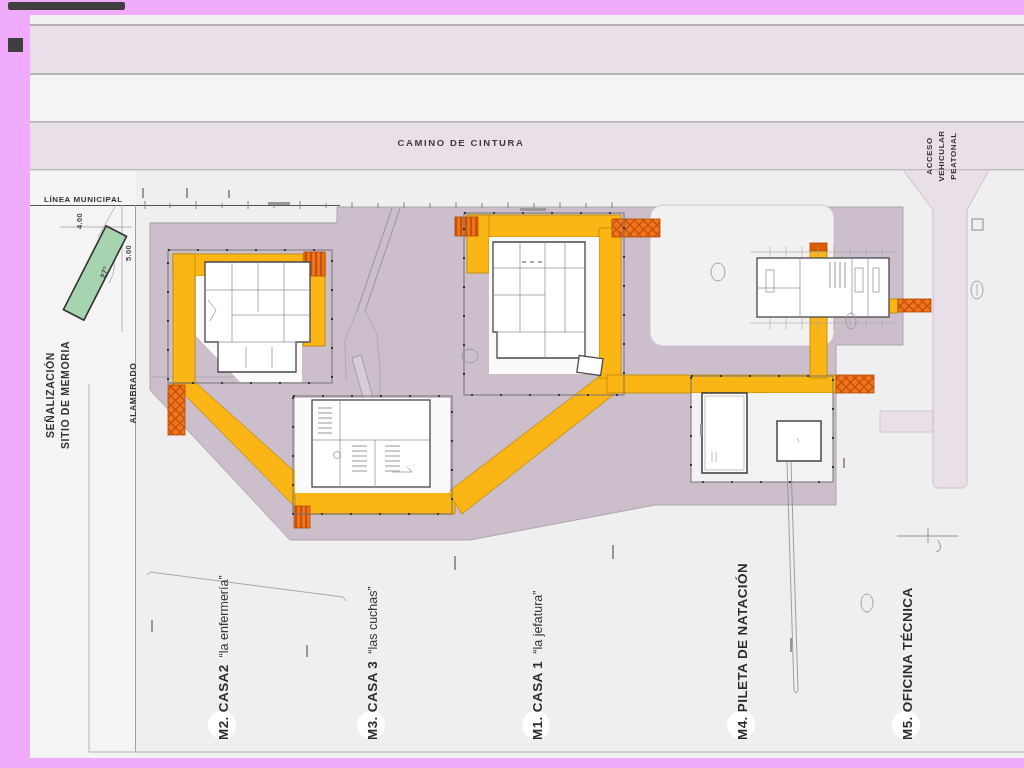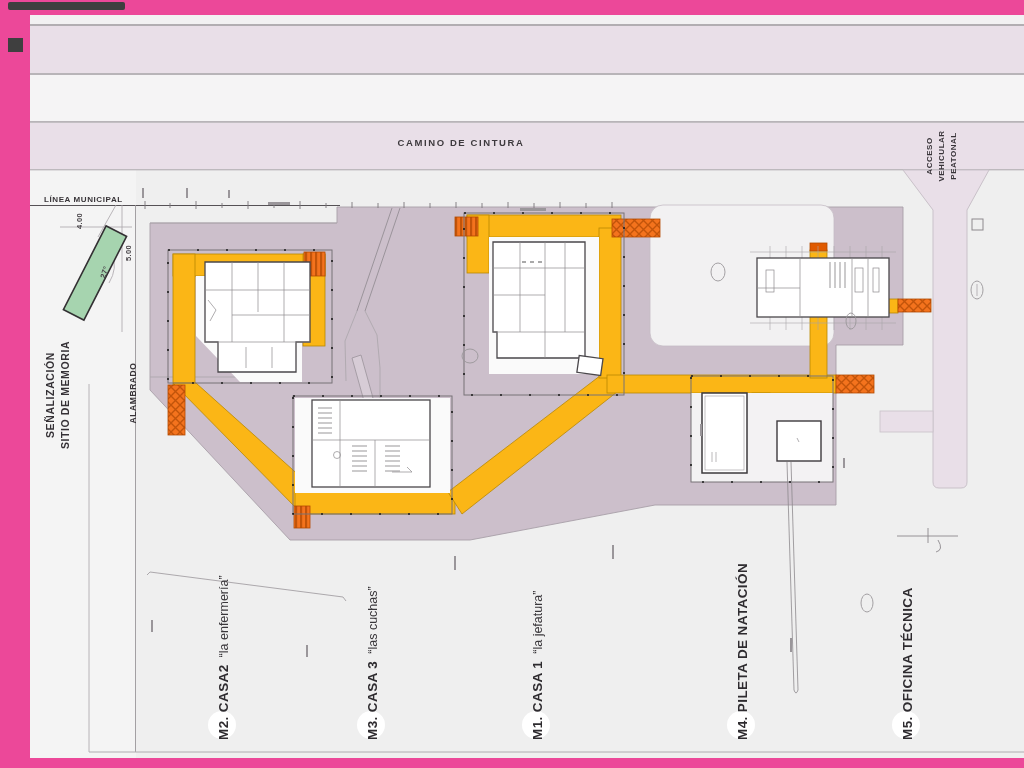--- a/index.html
+++ b/index.html
@@ -1,16 +1,16 @@
 <!DOCTYPE html>
 <html><head>
 <meta charset="utf-8">
 <style>
   html,body{margin:0;padding:0;background:#ffffff;width:1024px;height:768px;overflow:hidden;}
-  .page{position:relative;width:1024px;height:768px;background:#ec4899;font-family:"Liberation Sans",sans-serif;}
+  .page{position:relative;width:1024px;height:768px;background:#f0abfc;font-family:"Liberation Sans",sans-serif;}
   svg{position:absolute;left:0;top:0;}
   text{font-family:"Liberation Sans",sans-serif;}
   .lbl-big{font-size:13.5px;font-weight:bold;fill:#2e2b2f;letter-spacing:.4px;}
   .lbl-nick{font-size:12.5px;font-weight:normal;fill:#3a373b;}
   .lbl-road{font-size:9.5px;font-weight:bold;fill:#3e3a3e;letter-spacing:1.6px;}
   .lbl-small{font-size:8px;font-weight:bold;fill:#383438;letter-spacing:.6px;}
   .lbl-dim{font-size:7.5px;font-weight:bold;fill:#4a464a;letter-spacing:.3px;}
   .lbl-sign{font-size:10.5px;font-weight:bold;fill:#353136;letter-spacing:.6px;}
   .lbl-acc{font-size:8px;font-weight:bold;fill:#39353a;letter-spacing:.5px;}
   .thin{stroke:#9a939a;stroke-width:1;fill:none;}

